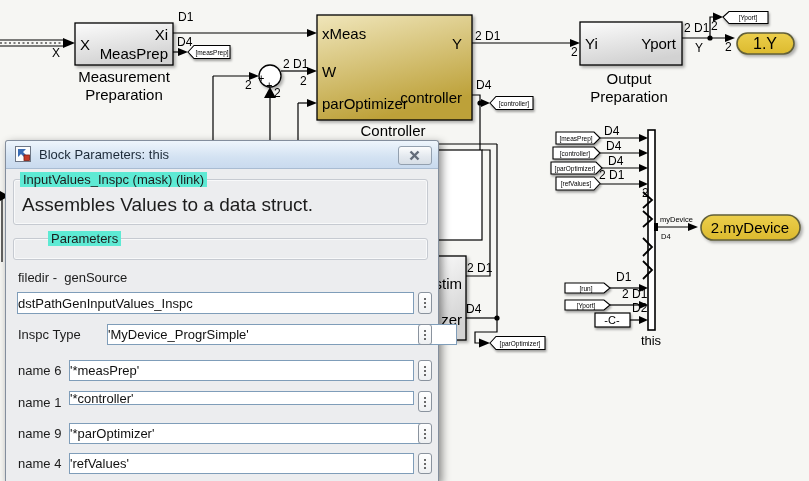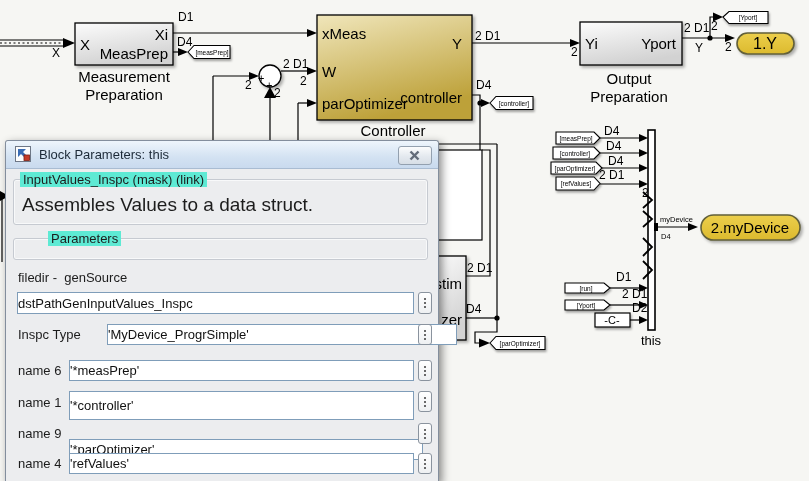--- a/index.html
+++ b/index.html
@@ -303,29 +303,29 @@
 
   <div class="flabel" style="left:12px;top:222px;">name 6</div>
   <input class="field" style="left: 63px; top: 219px; width: 345px; height: 21px;" value="'*measPrep'">
   <div class="dotbtn" style="left:412px;top:219px;height:21px;">
         <i></i>
         <i></i>
         <i></i>
       </div>
 
   <div class="flabel" style="left:12px;top:254px;">name 1</div>
-  <input class="field" style="left: 63px; top: 250px; width: 345px; height: 29px;" value="'*controller'">
+  <input class="field" style="left: 63px; top: 250px; width: 345px; height: 14px;" value="'*controller'">
   <div class="dotbtn" style="left:412px;top:250px;height:21px;">
         <i></i>
         <i></i>
         <i></i>
       </div>
 
   <div class="flabel" style="left:12px;top:285px;">name 9</div>
-  <input class="field" style="left: 63px; top: 298px; width: 354px; height: 21px;" value="'*parOptimizer'">
+  <input class="field" style="left: 63px; top: 282px; width: 354px; height: 21px;" value="'*parOptimizer'">
   <div class="dotbtn" style="left:412px;top:282px;height:21px;">
         <i></i>
         <i></i>
         <i></i>
       </div>
 
   <div class="flabel" style="left:12px;top:315px;">name 4</div>
   <input class="field" style="left: 63px; top: 312px; width: 345px; height: 21px;" value="'refValues'">
   <div class="dotbtn" style="left:412px;top:312px;height:21px;">
         <i></i>

